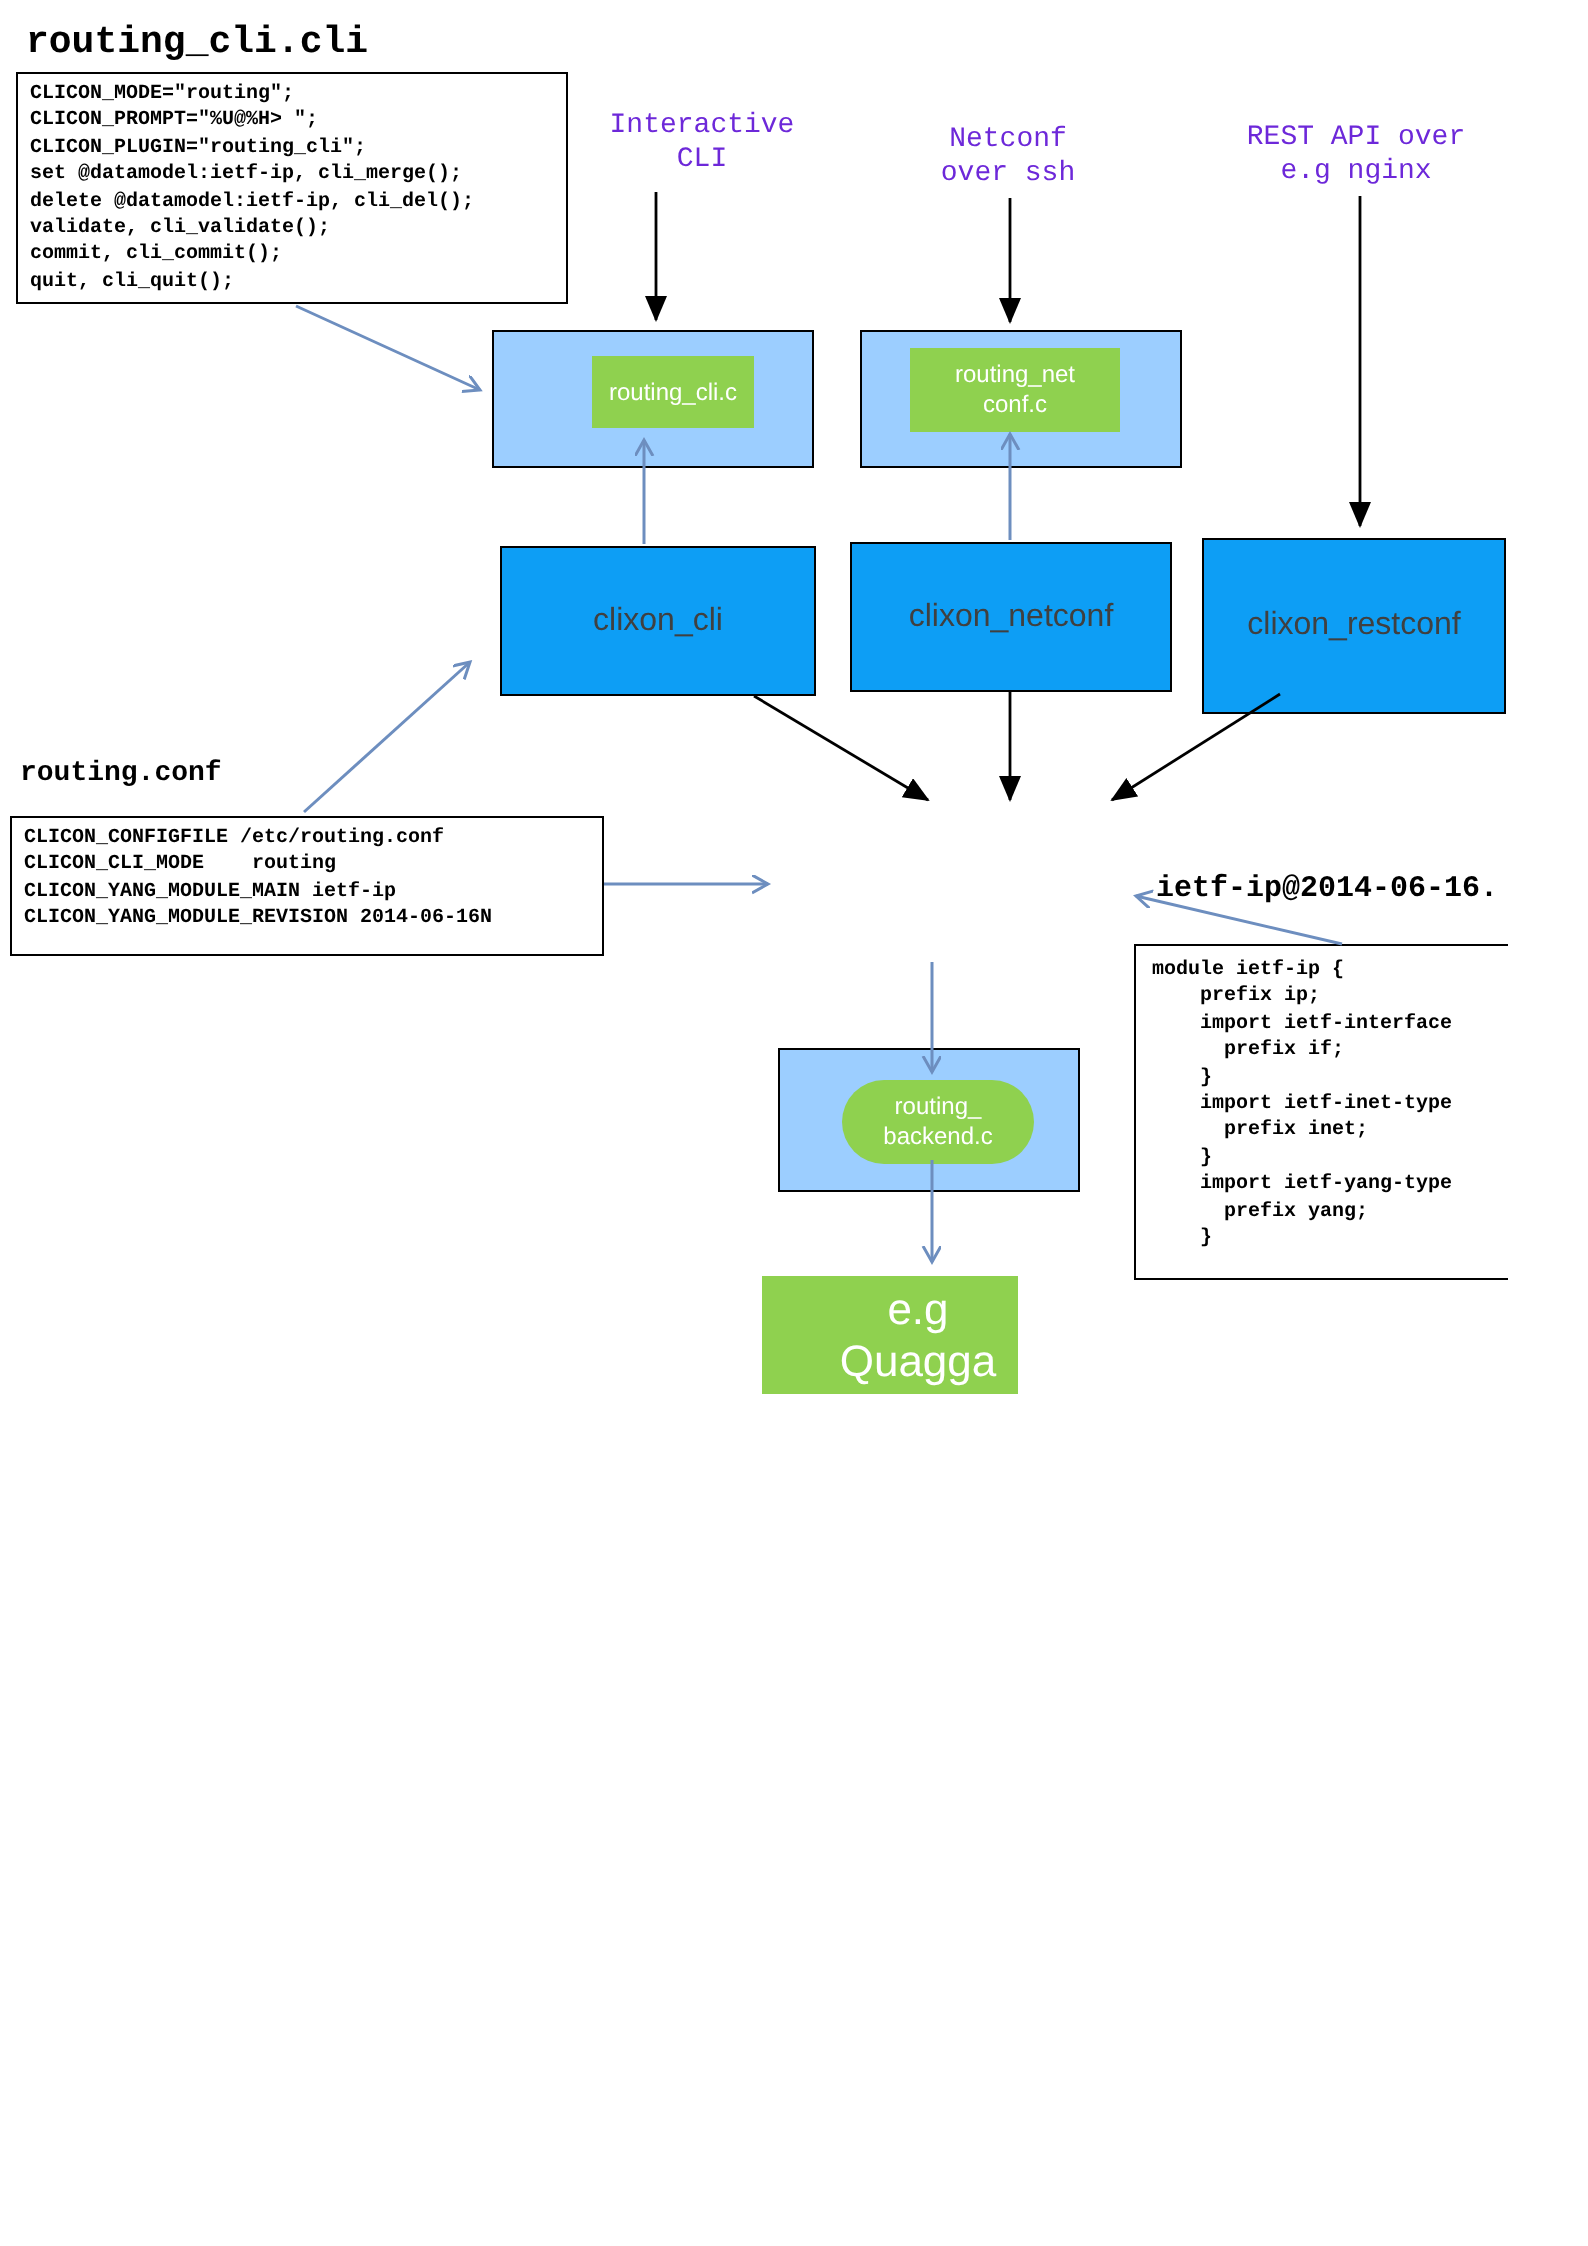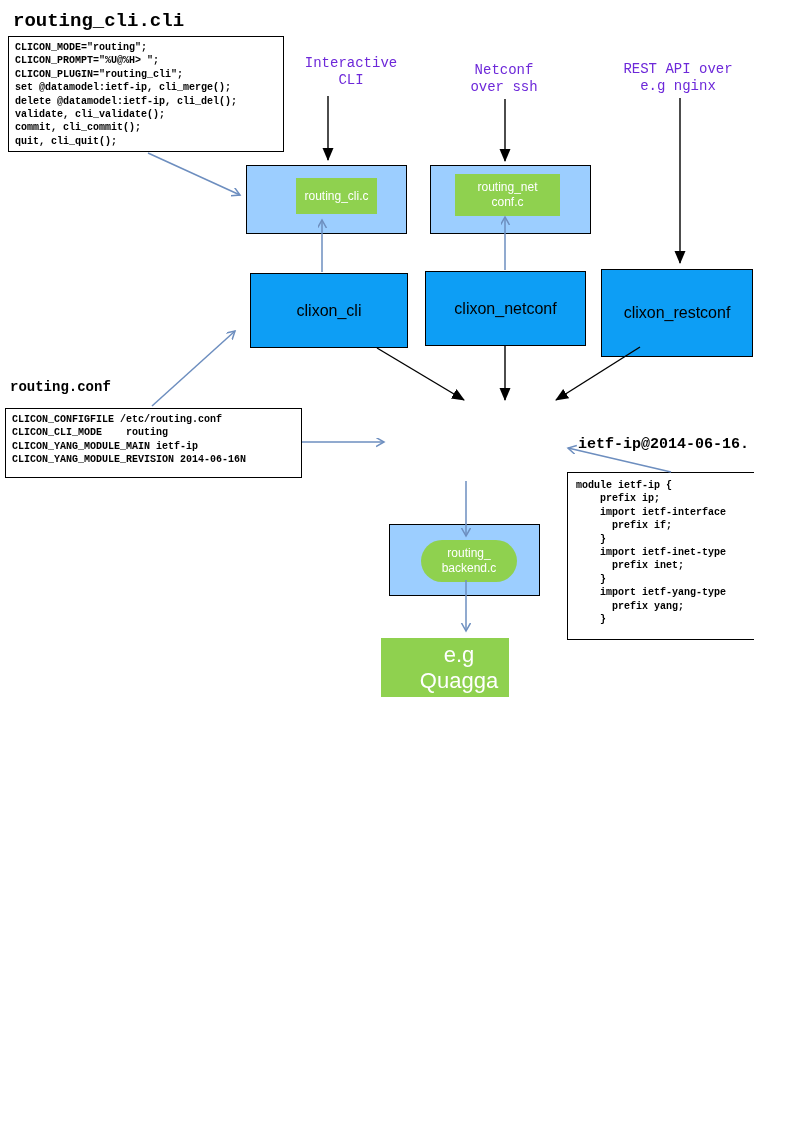--- a/index.html
+++ b/index.html
@@ -19,21 +19,21 @@
   .codebox pre{margin:0;font-family:"Liberation Mono","DejaVu Sans Mono",monospace;
                font-weight:bold;font-size:10px;line-height:13.4px;color:#000;}
   .toplabel{position:absolute;text-align:center;white-space:pre-line;
             font-family:"Liberation Mono","DejaVu Sans Mono",monospace;
             font-weight:normal;font-size:14px;line-height:17px;color:#6d28d9;}
   .panel{position:absolute;background:var(--panel-blue);border:1.5px solid #000;}
   .plugin{position:absolute;background:var(--green);display:flex;align-items:center;
           justify-content:center;text-align:center;color:#fff;font-size:12px;line-height:15px;
           white-space:pre-line;}
   .node{position:absolute;background:var(--node-blue);border:1px solid #000;display:flex;
-        align-items:center;justify-content:center;color:#000000;font-size:16px;}
+        align-items:center;justify-content:center;color:#404040;font-size:16px;}
   .quagga{position:absolute;background:var(--green);display:flex;align-items:center;
           justify-content:center;text-align:center;color:#fff;font-size:22px;line-height:26px;
           white-space:pre-line;}
   .yangbox{border-right:none;}
   #arrows{position:absolute;left:0;top:0;width:794px;height:1123px;pointer-events:none;}
   .a-black{stroke:var(--ink);fill:none;stroke-width:1.4;marker-end:url(#mblack);}
   .a-blue{stroke:var(--arrow-blue);fill:none;stroke-width:1.5;marker-end:url(#mblue);}
   #mblack path{fill:var(--ink);}
   #mblue path{fill:none;stroke:var(--arrow-blue);stroke-width:1.5;}
 </style>

